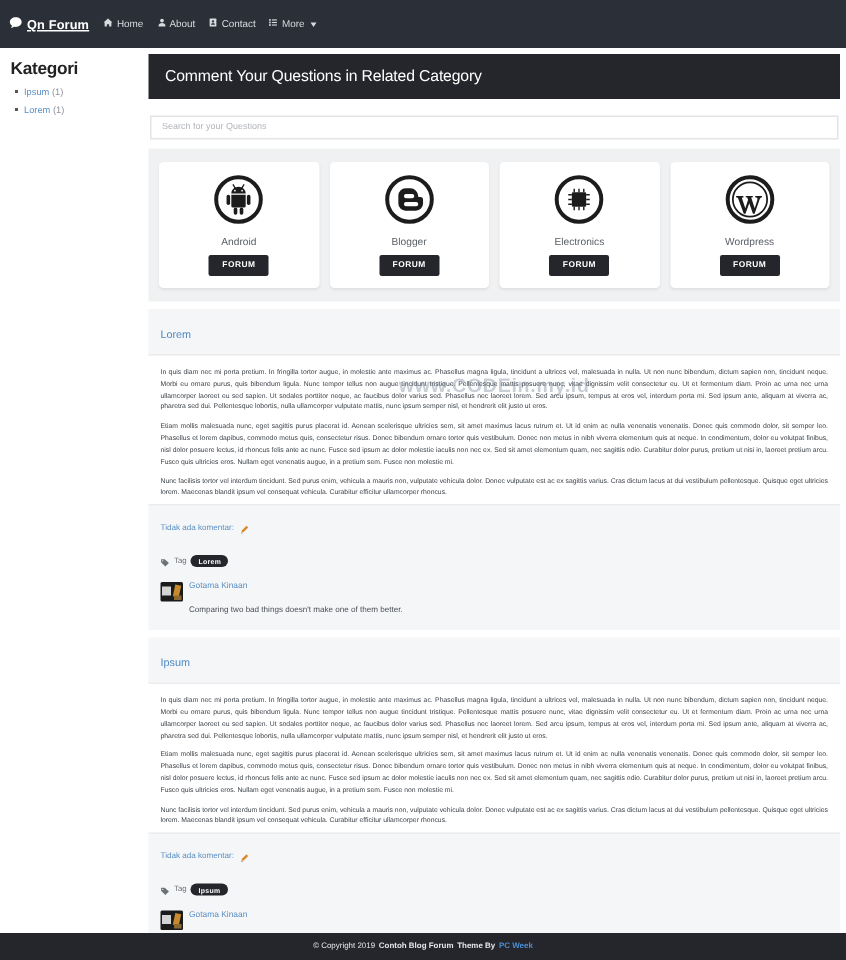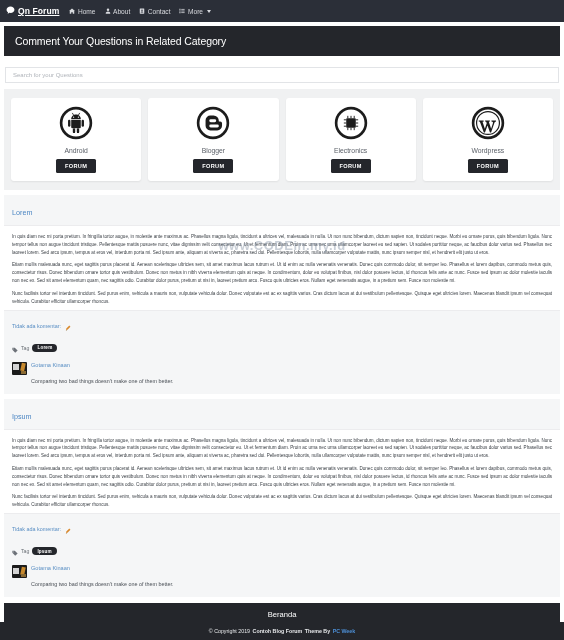--- a/index.html
+++ b/index.html
@@ -6,21 +6,21 @@
   html, body {
     width: 564px; height: 640px;
     font-family: "Liberation Sans", sans-serif;
     background: #ffffff;
     overflow: hidden;
   }
   body { position: relative; }
 
   
   .navbar {
-    height: 22px;
+    height: 32px;
     background: #2b2f38;
     display: flex;
     align-items: center;
     padding: 0 6px;
     gap: 0;
   }
   .brand {
     display: flex; align-items: center; gap: 3px;
     color: #ffffff; font-weight: bold; font-size: 8.5px;
     margin-right: 10px; letter-spacing: 0.1px;
@@ -323,20 +323,33 @@
           </svg>
       </span>
       <span>More</span>
       <span class="caret"></span>
     </a>
   </div>
 </div>
 
 <div class="page">
 
+  <aside class="sidebar">
+    <h2>Kategori</h2>
+    <ul>
+      <li>
+        <a href="#">Ipsum</a>
+        <span class="cnt">(1)</span>
+      </li>
+      <li>
+        <a href="#">Lorem</a>
+        <span class="cnt">(1)</span>
+      </li>
+    </ul>
+  </aside>
 
   <main class="main">
 
     <div class="page-head">Comment Your Questions in Related Category</div>
 
     <div class="search-wrap">
       <input class="search-input" type="text" placeholder="Search for your Questions" style="">
     </div>
 
     <div class="cards-band">

